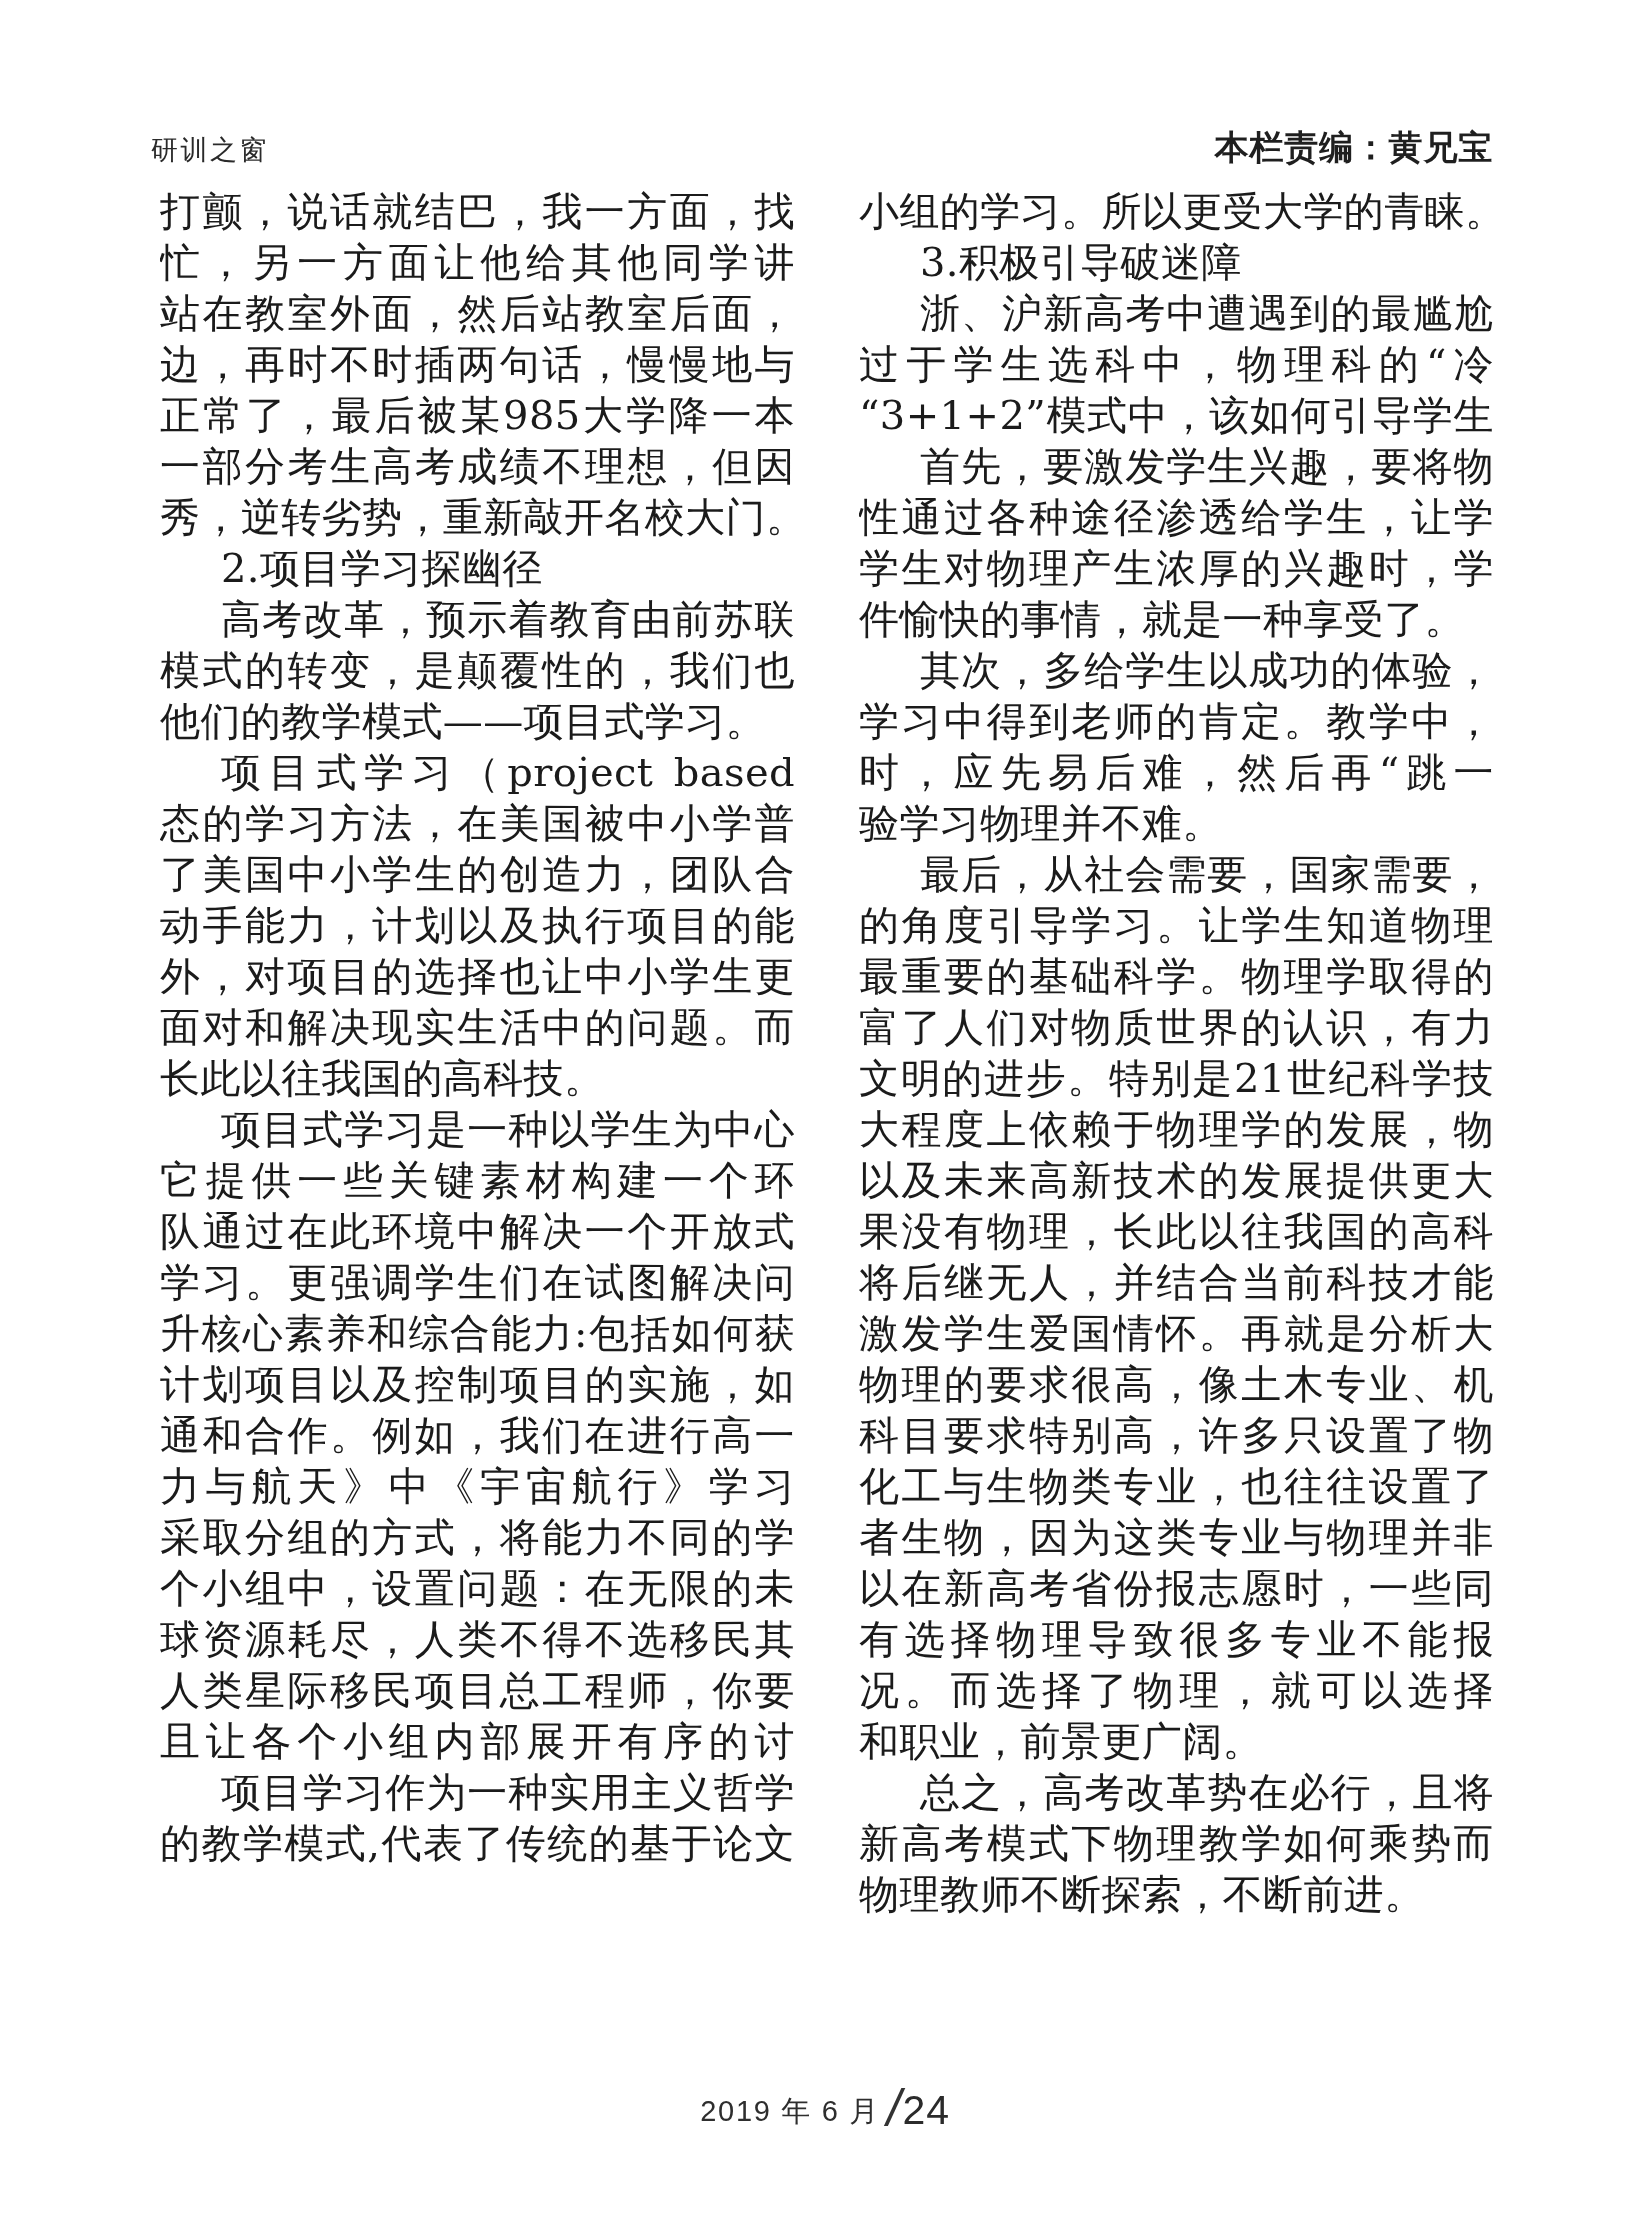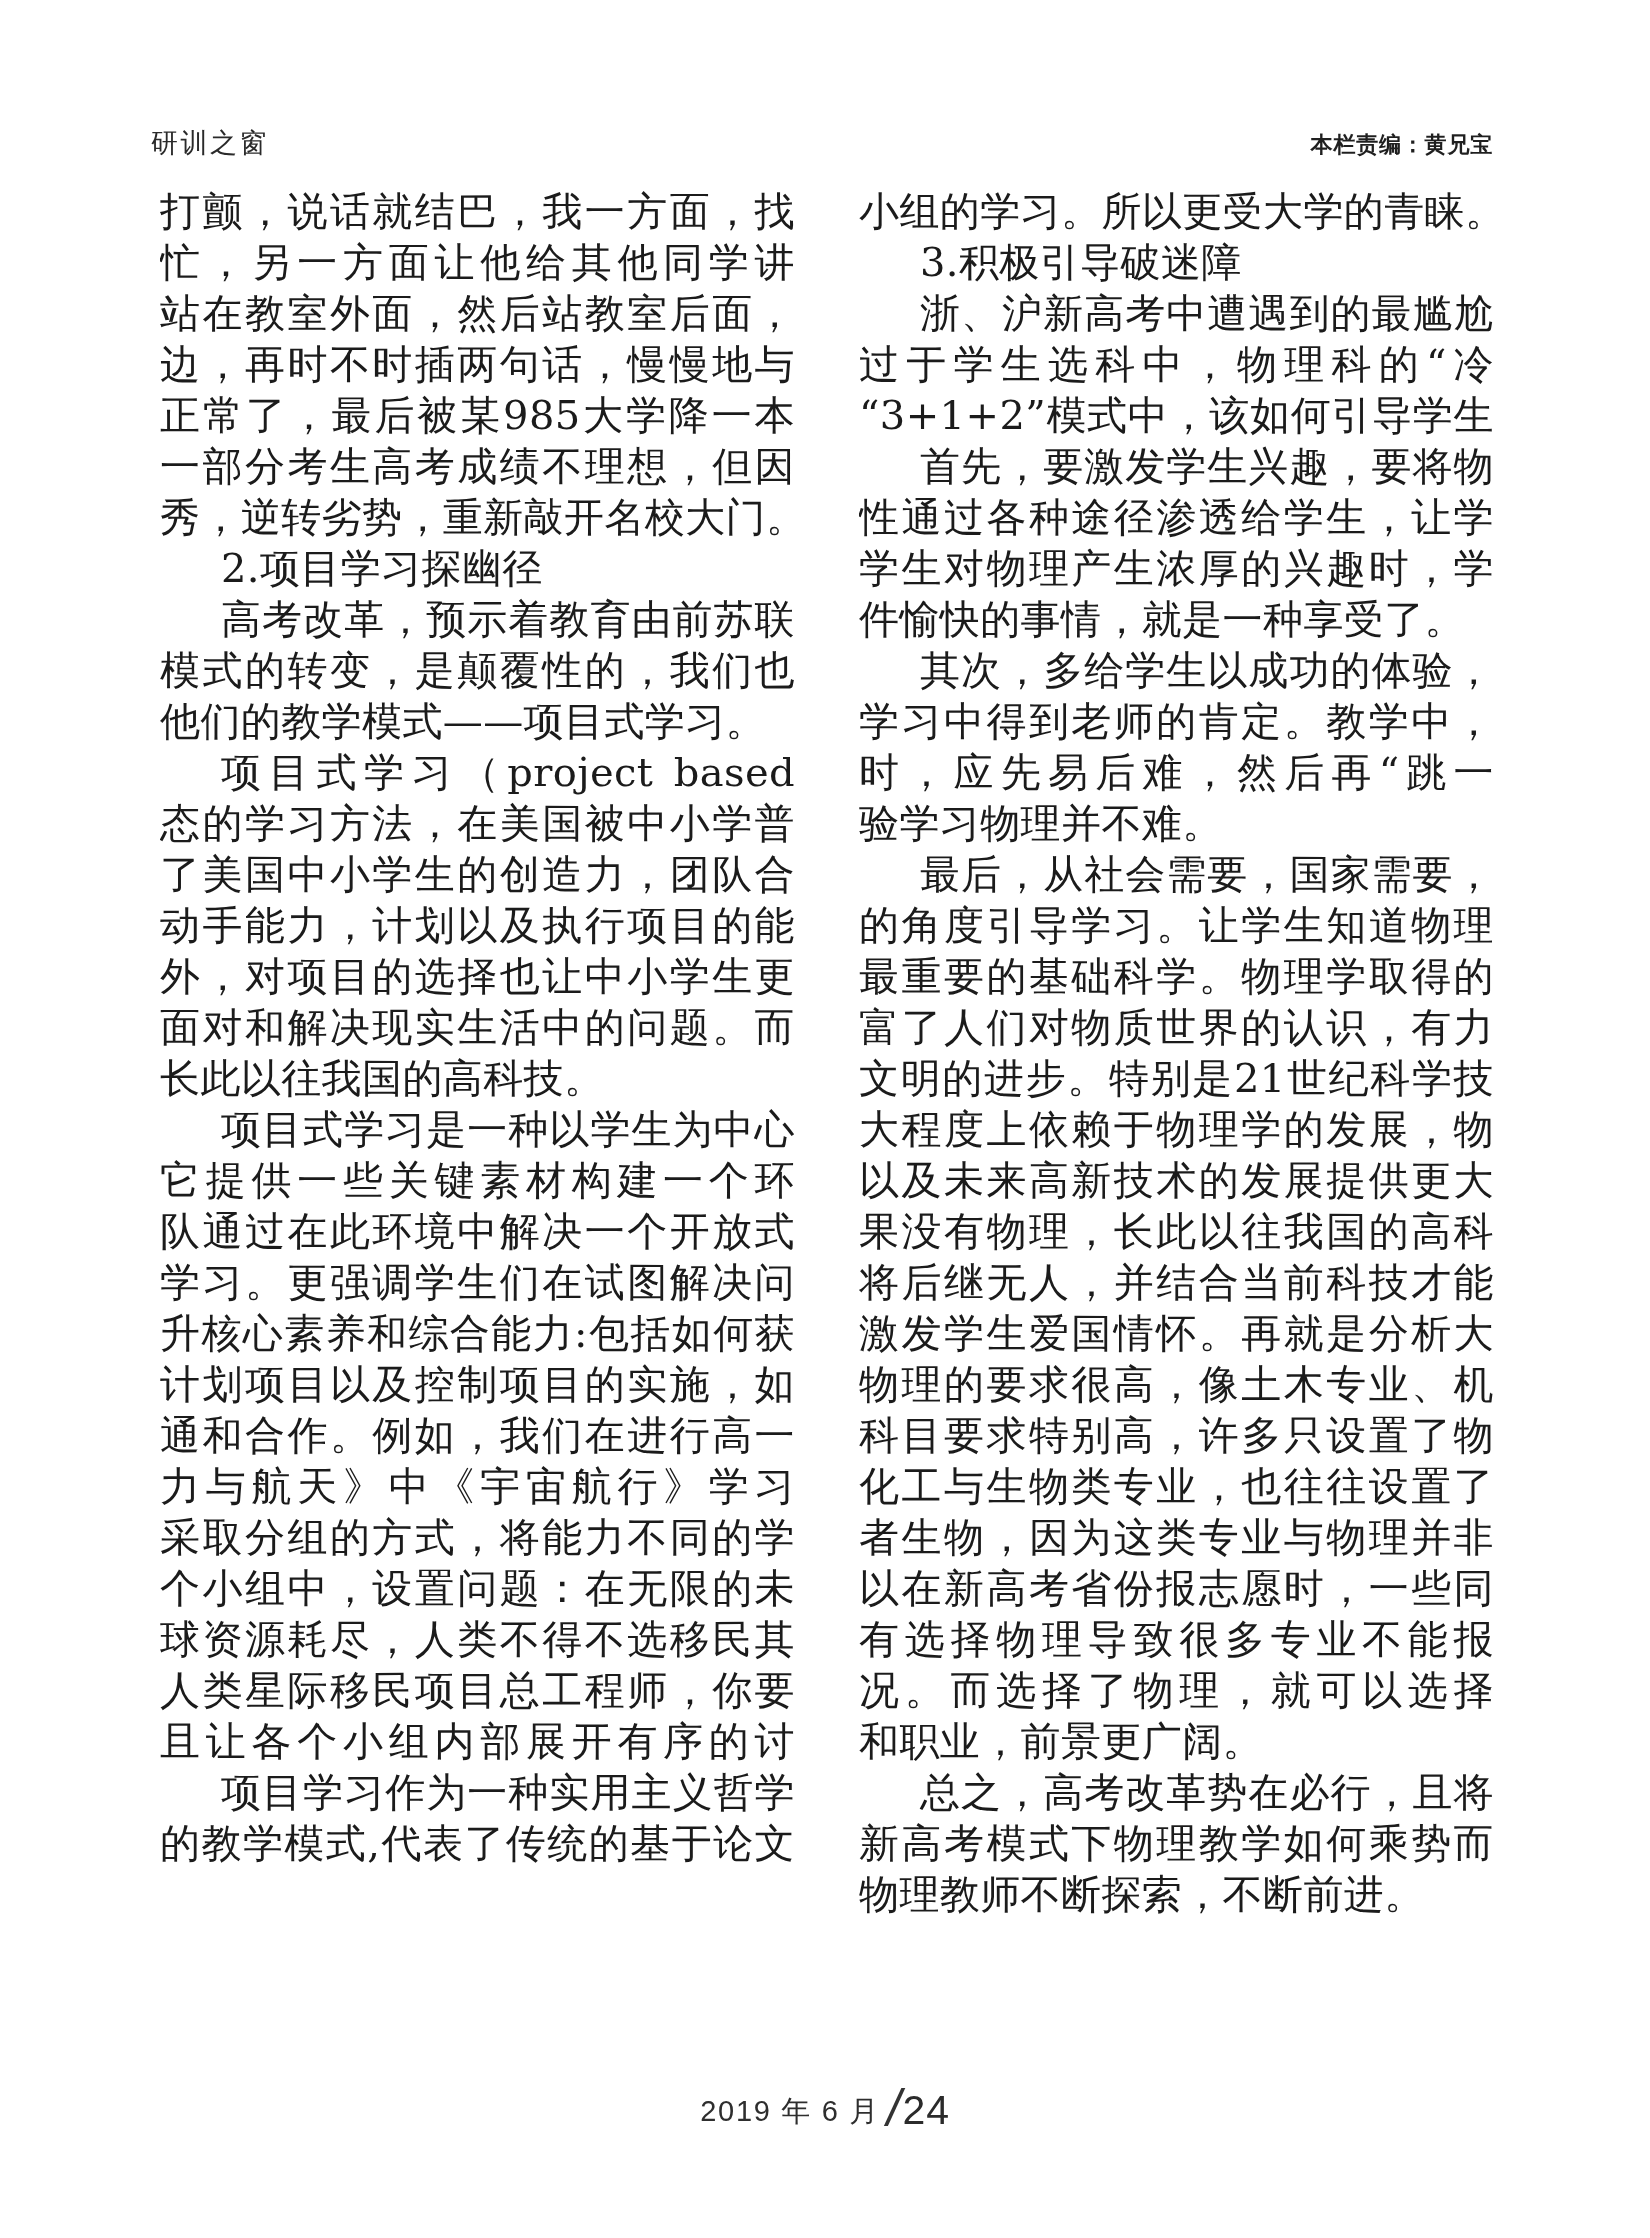--- a/index.html
+++ b/index.html
@@ -13,21 +13,21 @@
   }
   .page-header {
     position:absolute; top:125px; left:151px; right:157px;
     display:flex; justify-content:space-between; align-items:baseline;
     font-family:"Liberation Sans","DejaVu Sans",sans-serif;
   }
   .header-left {
     font-size:27px; color:#2a2a2a; letter-spacing:2.5px; font-weight:400;
   }
   .header-right {
-    font-size:22px; color:#1f1f1f; font-weight:700; letter-spacing:0.8px;
+    font-size:34px; color:#1f1f1f; font-weight:700; letter-spacing:0.8px;
   }
   .columns {
     position:absolute; top:186px; left:160px;
     display:flex; gap:64px;
   }
   .col {
     width:635px;
     font-size:40px; line-height:51px;
     letter-spacing:0.4px;
     color:#1b1b1b;

